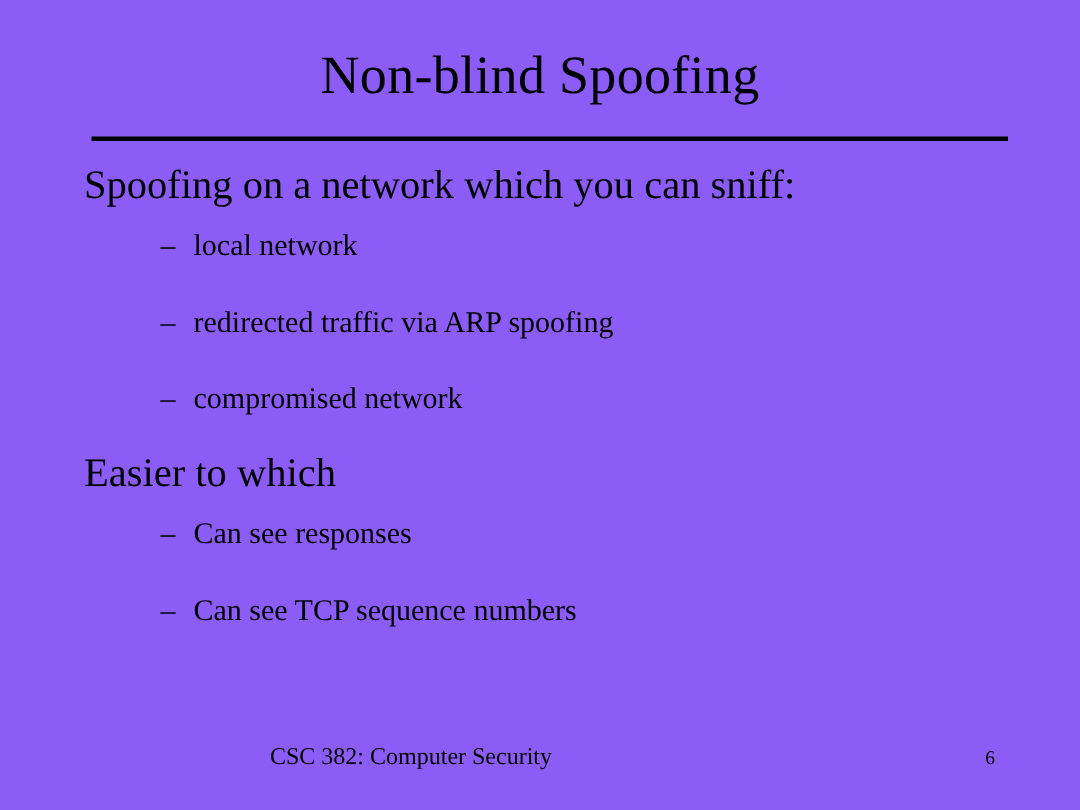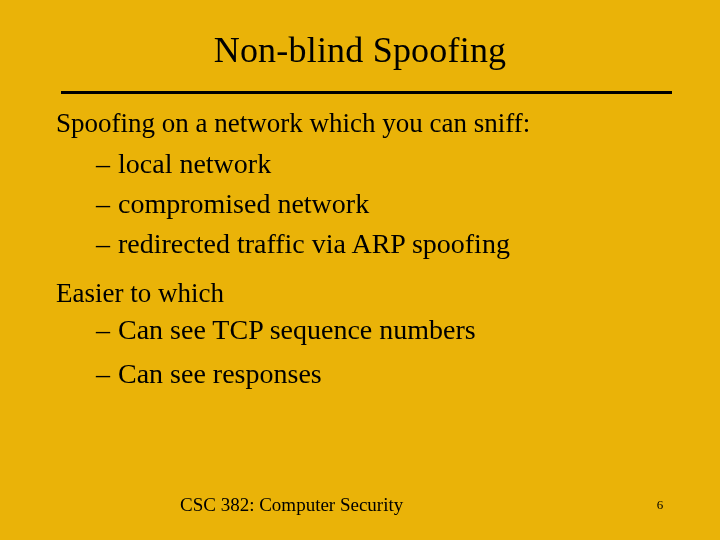--- a/index.html
+++ b/index.html
@@ -11,21 +11,21 @@
     height: 540px;
     background: #ffffff;
     font-family: "Liberation Serif", "DejaVu Serif", serif;
     color: #000000;
     overflow: hidden;
   }
   .slide {
     position: relative;
     width: 720px;
     height: 540px;
-    background: #eab308;
+    background: #8b5cf6;
   }
 
   
   .title-area {
     position: absolute;
     left: 0;
     top: 28px;
     width: 720px;
     text-align: center;
   }
@@ -67,23 +67,23 @@
   }
   .lvl1-second {
     margin-top: 12px;
   }
   .lvl2-group {
     margin: 0;
     padding: 0;
   }
   .lvl2 {
     position: relative;
-    margin: 0;
+    margin: 11px;
     padding: 0 0 0 96px;
-    font-size: 28px;
+    font-size: 20px;
     line-height: 40px;
     white-space: nowrap;
   }
   .lvl2-first {
     margin-top: 4px;
   }
   .dash {
     display: inline-block;
     width: 22px;
   }
@@ -93,21 +93,21 @@
     position: absolute;
     left: 0;
     top: 496px;
     width: 720px;
     height: 20px;
   }
   .footer-left {
     position: absolute;
     left: 180px;
     top: 0;
-    font-size: 19px;
+    font-size: 16px;
     line-height: 18px;
     white-space: nowrap;
   }
   .footer-right {
     position: absolute;
     left: 648px;
     top: 0;
     width: 24px;
     text-align: center;
     font-size: 13px;
@@ -127,35 +127,35 @@
 
   <div class="body-area">
 
     <div class="lvl1 lvl1-first">Spoofing on a network which you can sniff:</div>
 
     <div class="lvl2-group">
       <div class="lvl2 lvl2-first">
         <span class="dash">–</span><span>local network</span>
       </div>
       <div class="lvl2">
-        <span class="dash">–</span><span>compromised network</span>
+        <span class="dash">–</span><span>redirected traffic via ARP spoofing</span>
       </div>
       <div class="lvl2">
-        <span class="dash">–</span><span>redirected traffic via ARP spoofing</span>
+        <span class="dash">–</span><span>compromised network</span>
       </div>
     </div>
 
     <div class="lvl1 lvl1-second">Easier to which</div>
 
     <div class="lvl2-group">
+      <div class="lvl2 lvl2-first">
+        <span class="dash">–</span><span>Can see responses</span>
+      </div>
       <div class="lvl2">
         <span class="dash">–</span><span>Can see TCP sequence numbers</span>
-      </div>
-      <div class="lvl2 lvl2-first">
-        <span class="dash">–</span><span>Can see responses</span>
       </div>
     </div>
 
   </div>
 
   <div class="footer">
     <div class="footer-left">CSC 382: Computer Security</div>
     <div class="footer-right">6</div>
   </div>
 

